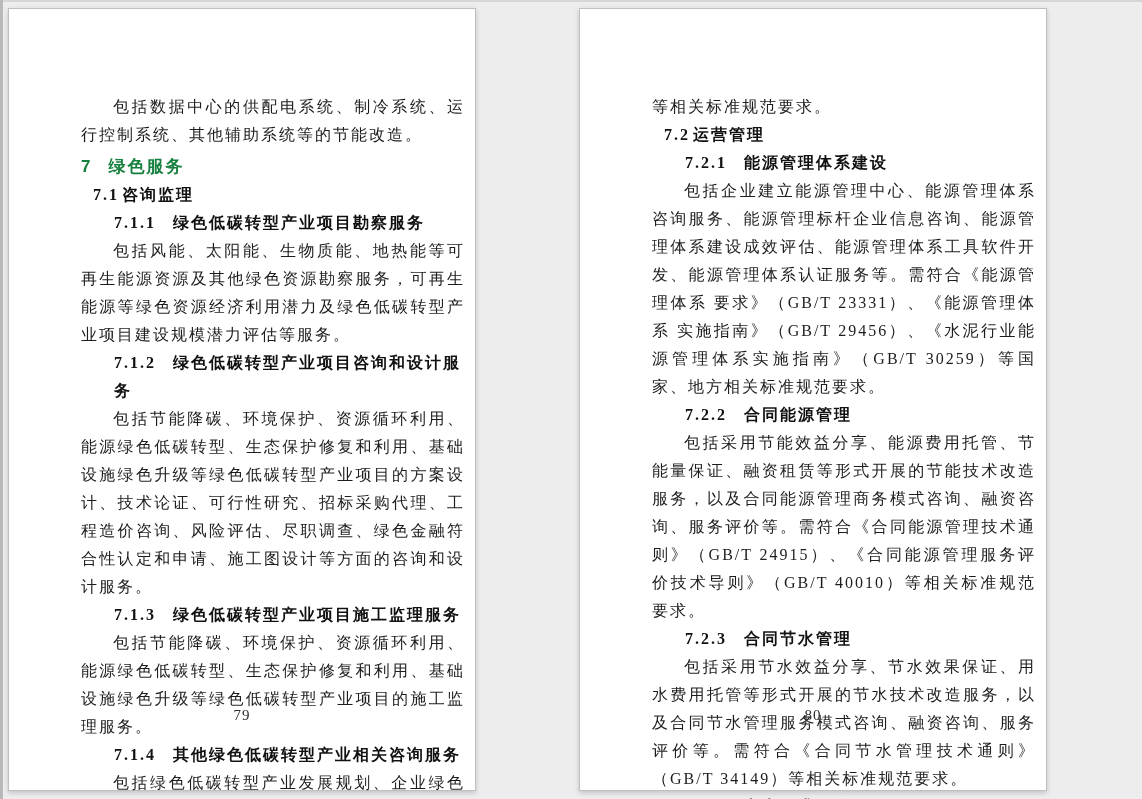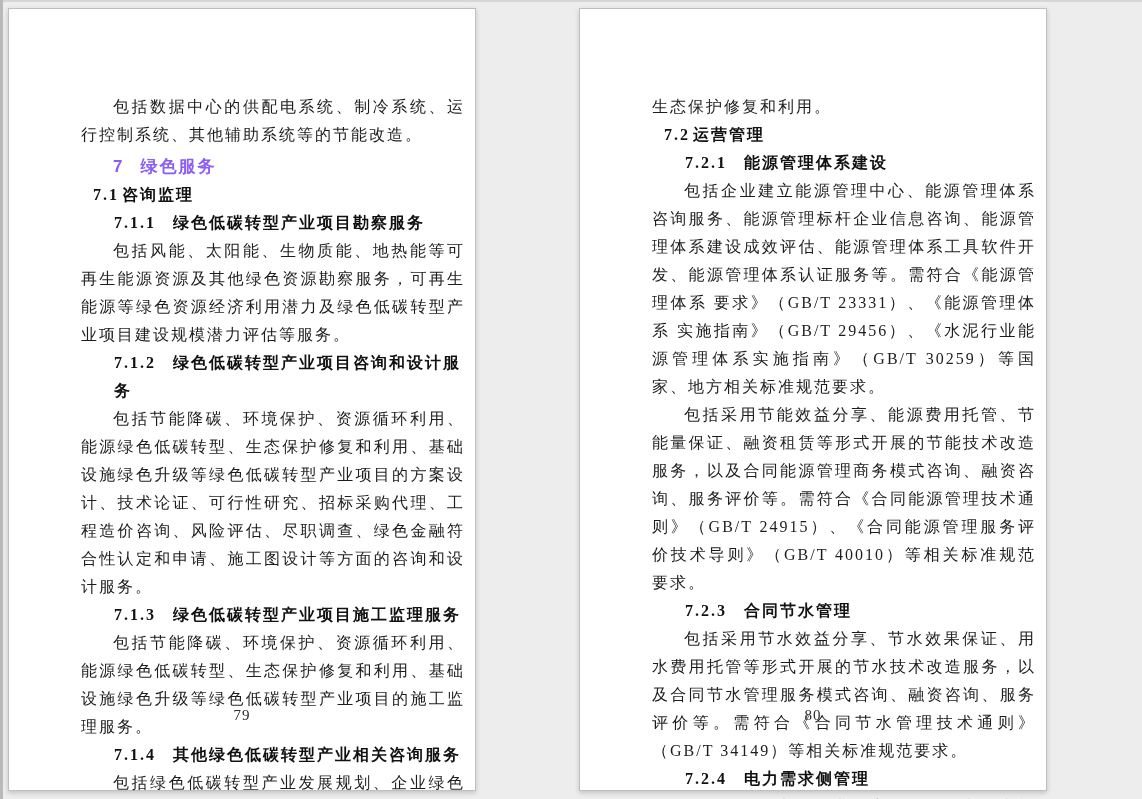--- a/index.html
+++ b/index.html
@@ -20,21 +20,21 @@
   .content{
     position:absolute;top:84px;left:72px;right:10px;bottom:95px;
     font-size:16px;line-height:28px;letter-spacing:2px;
     color:#1d1d1d;text-align:justify;
   }
   .content p{margin:0;padding:0;}
   p.body{text-indent:2em;}
   p.body.noindent{text-indent:0;}
   p.h1{
     font-family:"Liberation Sans","DejaVu Sans",sans-serif;
-    font-weight:bold;font-size:17px;color:#8b5cf6;margin-top:4px;text-align:left;margin-left:32px;
+    font-weight:bold;font-size:17px;color:#15803d;margin-top:4px;text-align:left;
   }
   p.h2{font-weight:bold;margin-left:12px;color:#111;text-align:left;}
   p.h3{font-weight:bold;margin-left:33px;color:#111;text-align:left;}
   .num1{margin-right:16px;}
   .num2{margin-right:3px;}
   .num3{margin-right:17px;}
   .page-num{
     position:absolute;bottom:66px;left:0;right:0;text-align:center;
     font-size:15px;color:#2a2a2a;letter-spacing:1px;
   }
@@ -59,24 +59,25 @@
       <p class="h3"><span class="num3">7.1.3</span><span>绿色低碳转型产业项目施工监理服务</span></p>
       <p class="body">包括节能降碳、环境保护、资源循环利用、能源绿色低碳转型、生态保护修复和利用、基础设施绿色升级等绿色低碳转型产业项目的施工监理服务。</p>
       <p class="h3"><span class="num3">7.1.4</span><span>其他绿色低碳转型产业相关咨询服务</span></p>
       <p class="body">包括绿色低碳转型产业发展规划、企业绿色转型规划等研究咨询服务，环境信息披露、气候信息披露等咨询服务，碳普惠、气候投融资等绿色金融产品创新咨询服务，以及绿色低碳转型产</p>
     </div>
     <div class="page-num">79</div>
   </div>
 
   <div class="page page-right">
     <div class="content">
-      <p class="body noindent">生态保护修复和利用。</p>
+      <p class="body noindent">等相关标准规范要求。</p>
       <p class="h2"><span class="num2">7.2</span><span>运营管理</span></p>
       <p class="h3"><span class="num3">7.2.1</span><span>能源管理体系建设</span></p>
       <p class="body">包括企业建立能源管理中心、能源管理体系咨询服务、能源管理标杆企业信息咨询、能源管理体系建设成效评估、能源管理体系工具软件开发、能源管理体系认证服务等。需符合《能源管理体系 要求》（GB/T 23331）、《能源管理体系 实施指南》（GB/T 29456）、《水泥行业能源管理体系实施指南》（GB/T 30259）等国家、地方相关标准规范要求。</p>
+      <p class="h3"><span class="num3">7.2.2</span><span>合同能源管理</span></p>
       <p class="body">包括采用节能效益分享、能源费用托管、节能量保证、融资租赁等形式开展的节能技术改造服务，以及合同能源管理商务模式咨询、融资咨询、服务评价等。需符合《合同能源管理技术通则》（GB/T 24915）、《合同能源管理服务评价技术导则》（GB/T 40010）等相关标准规范要求。</p>
       <p class="h3"><span class="num3">7.2.3</span><span>合同节水管理</span></p>
       <p class="body">包括采用节水效益分享、节水效果保证、用水费用托管等形式开展的节水技术改造服务，以及合同节水管理服务模式咨询、融资咨询、服务评价等。需符合《合同节水管理技术通则》（GB/T 34149）等相关标准规范要求。</p>
       <p class="h3"><span class="num3">7.2.4</span><span>电力需求侧管理</span></p>
       <p class="body">包括节约用电、需求响应、绿色用电、电能替代、智能用</p>
     </div>
     <div class="page-num">80</div>
   </div>
 
 </div>

